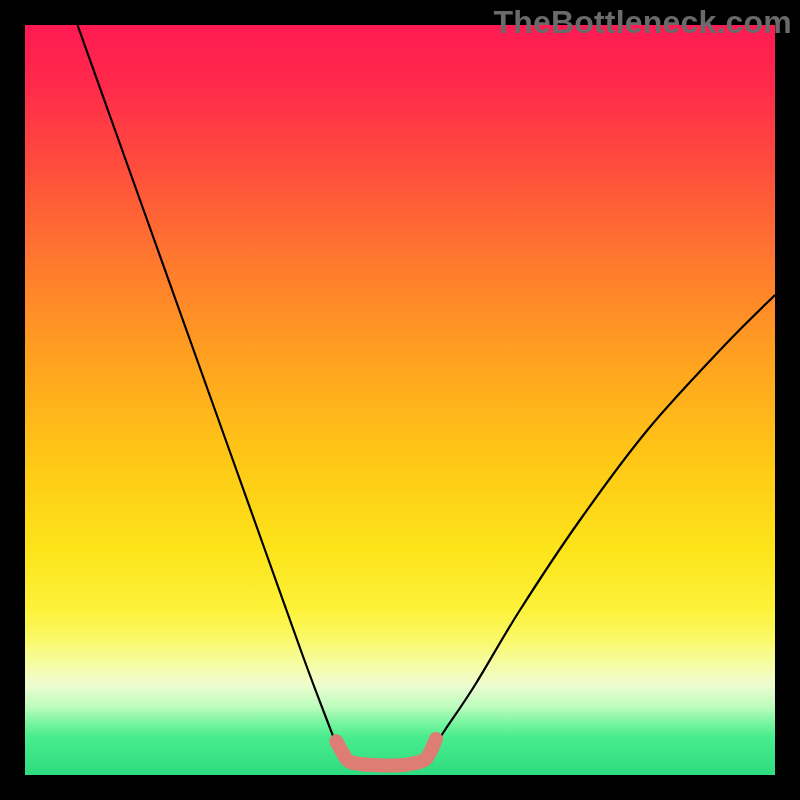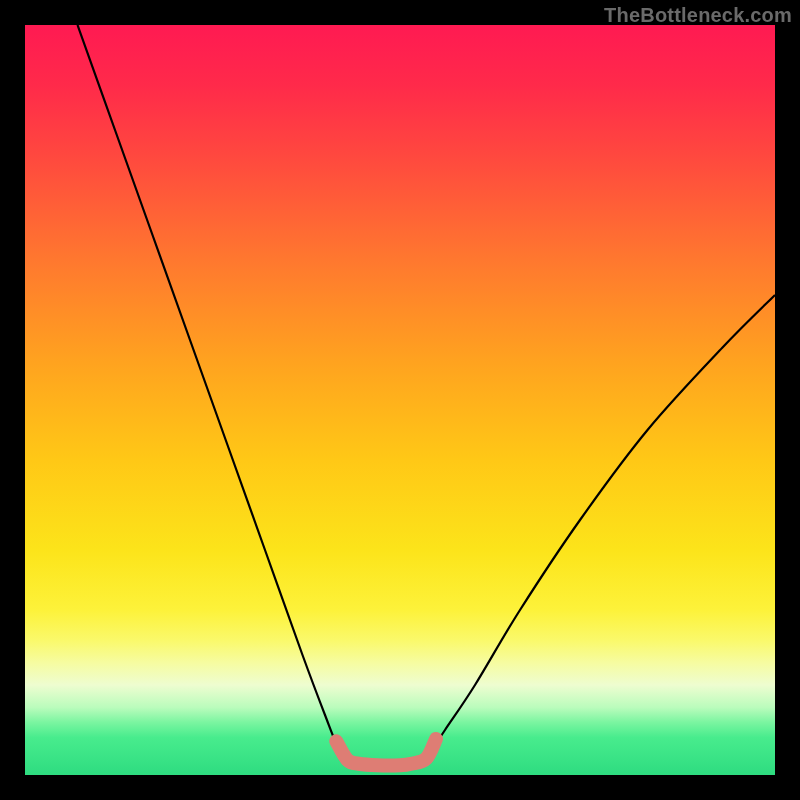--- a/index.html
+++ b/index.html
@@ -31,21 +31,21 @@
       #bafcbc 91%,
       #7af5a0 93%,
       #48ec8d 95%,
       #2edc80 100%);
   }
   .watermark {
     position: absolute;
     top: 4px;
     right: 8px;
     font-family: Arial, Helvetica, sans-serif;
-    font-size: 20px;
+    font-size: 32px;
     font-weight: 600;
     color: #6a6a6a;
     letter-spacing: 0.2px;
     user-select: none;
   }
   svg.curves {
     position: absolute;
     left: 0;
     top: 0;
   }

